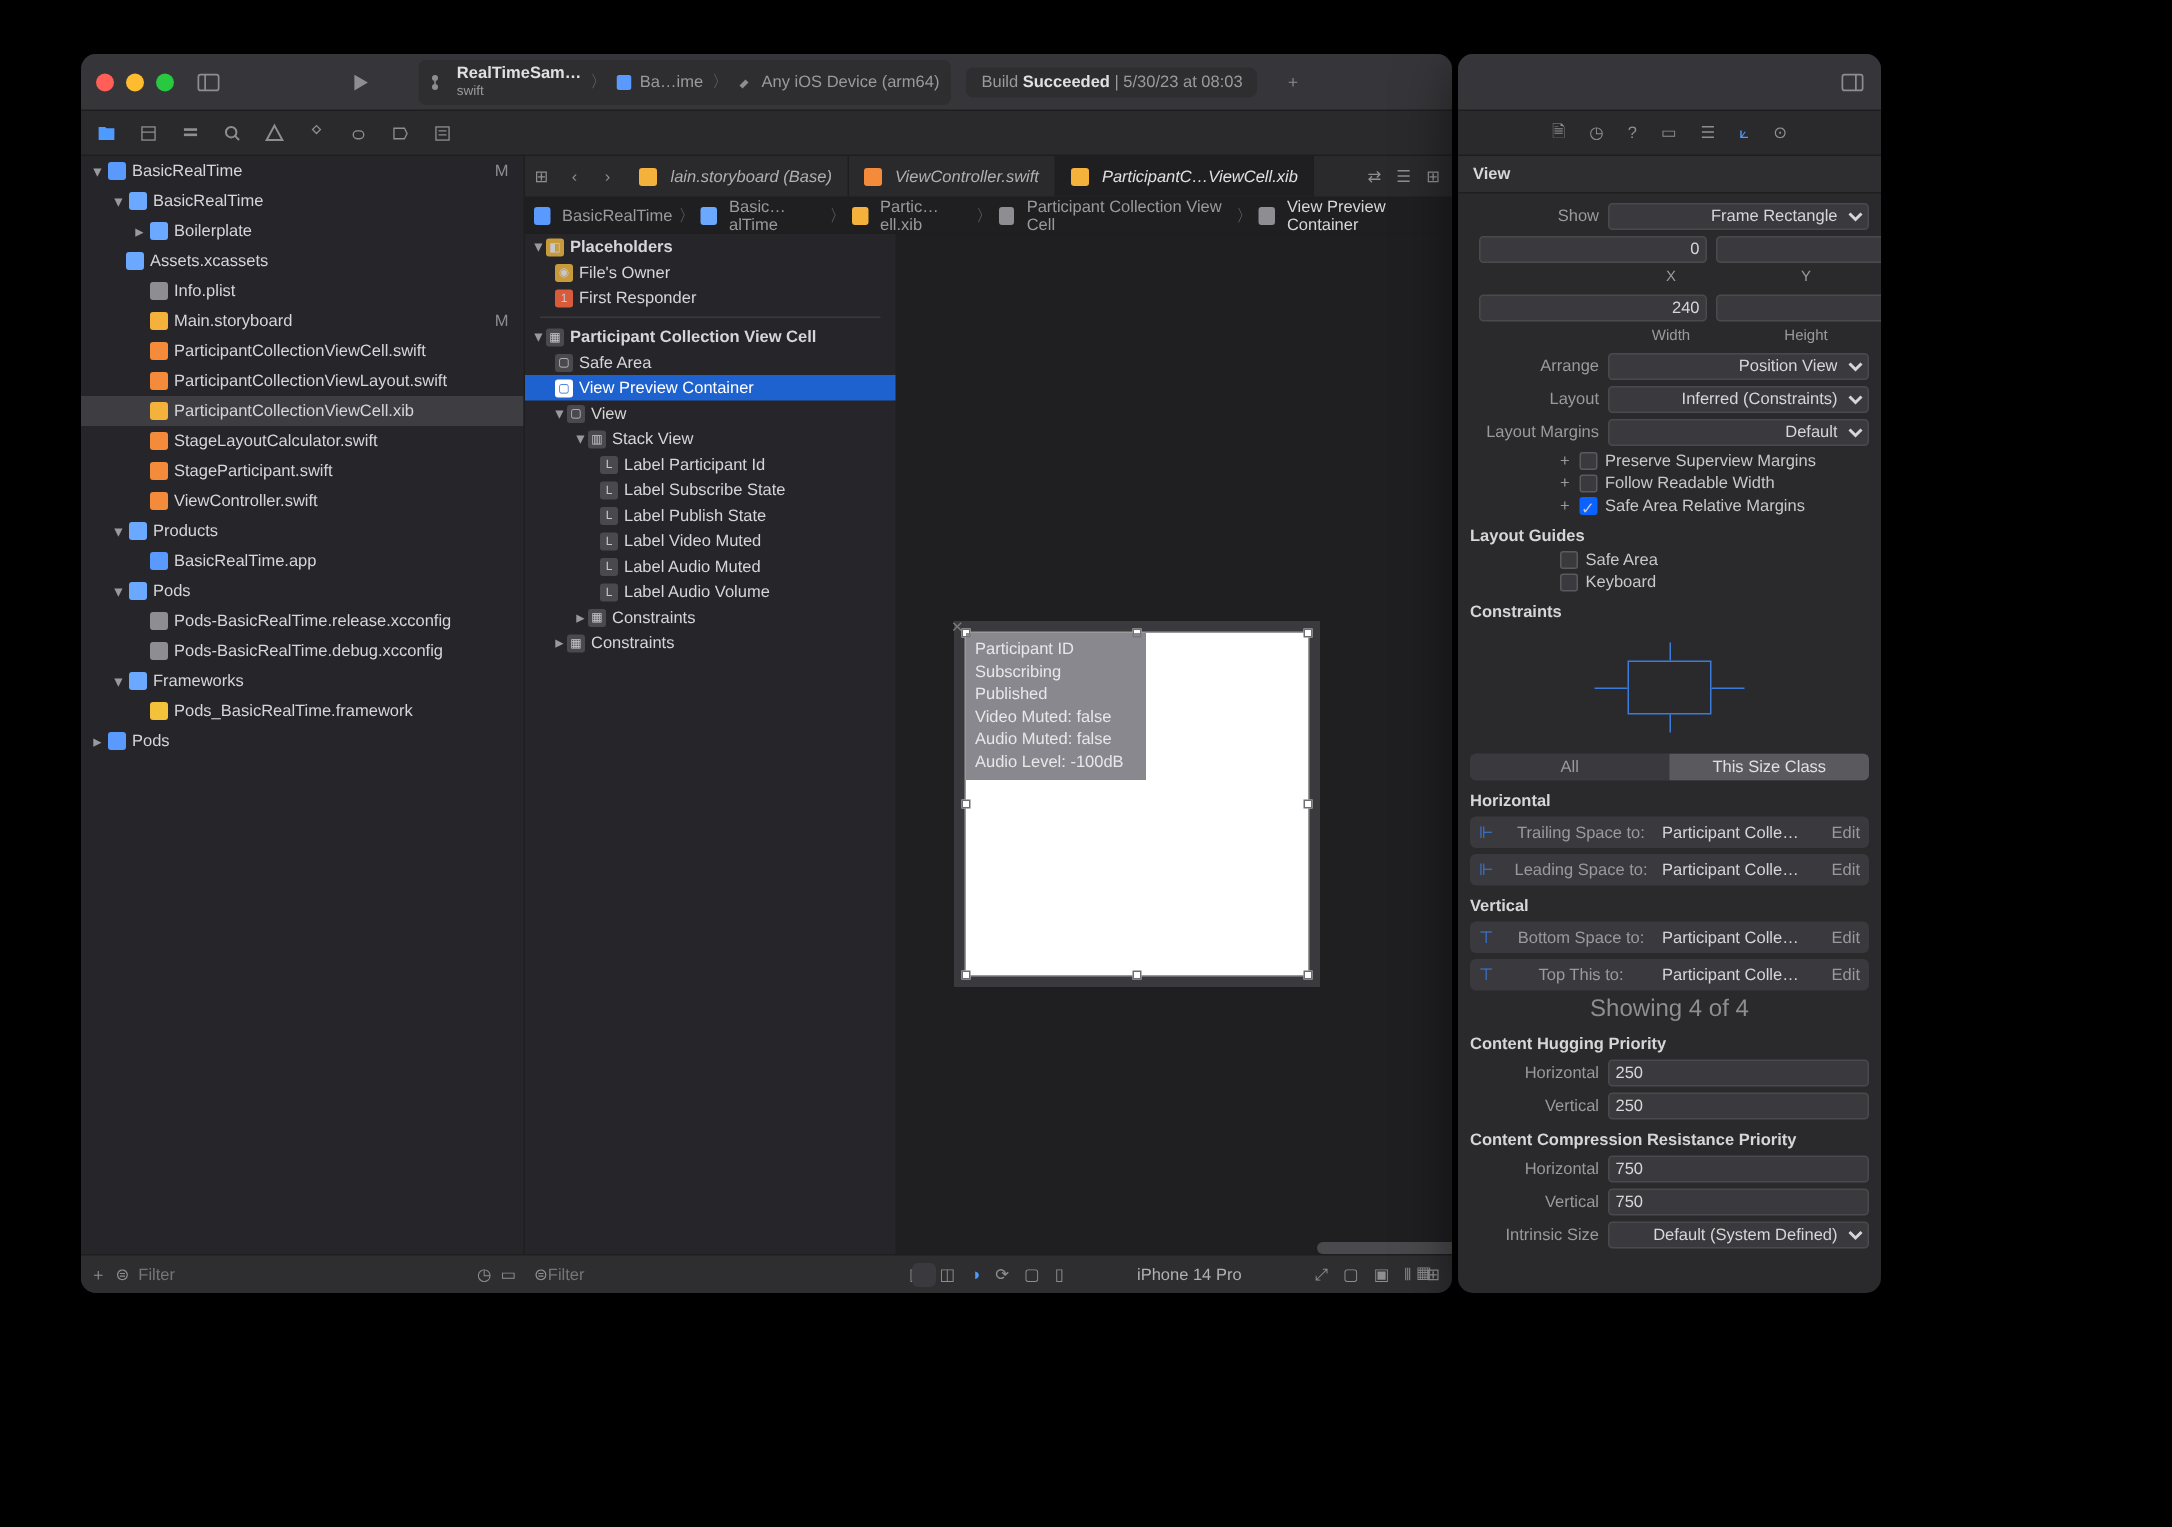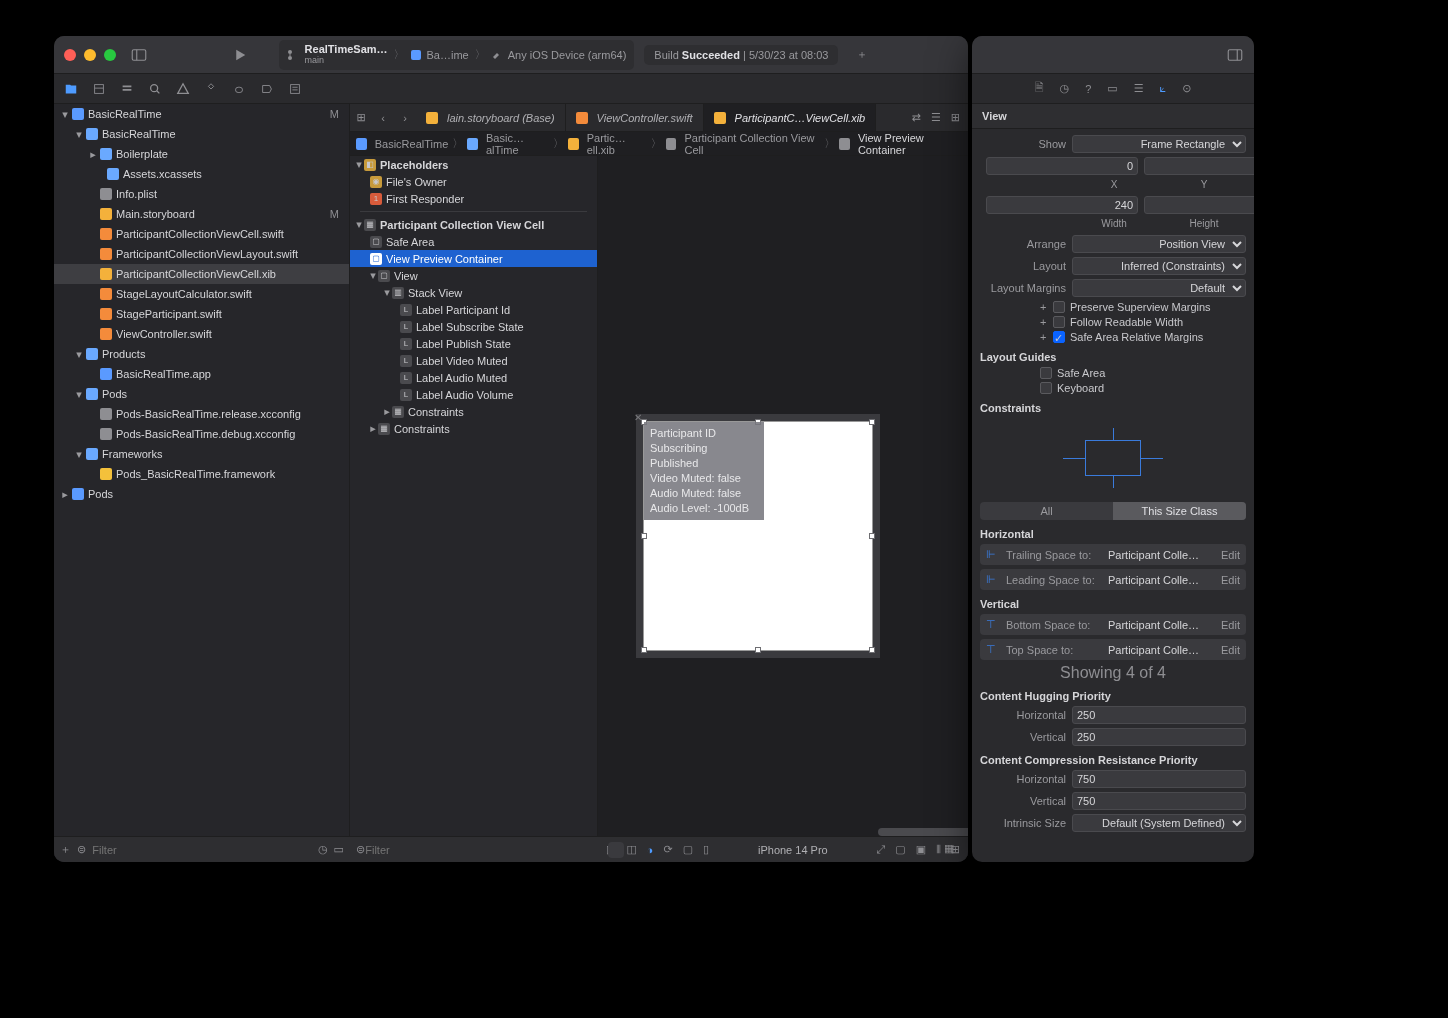--- a/index.html
+++ b/index.html
@@ -69,21 +69,21 @@
   .checkbox .box.ck{background:#0a63ff;border-color:#0a63ff;}
   .sub-hdr{color:#d6d6d9;font-weight:600;margin:8px 0 4px;}
   .constraint-diagram{height:80px;display:flex;align-items:center;justify-content:center;margin:4px 0;}
   .cd-box{width:56px;height:36px;border:1px solid #3a7bdc;position:relative;}
   .cd-line{position:absolute;background:#3a7bdc;}
   .seg{display:flex;background:#3a3a3e;border-radius:4px;overflow:hidden;margin:4px 0;height:18px;}
   .seg div{flex:1;text-align:center;line-height:18px;color:#9a9a9e;}
   .seg div.on{background:#5a5a5e;color:#e0e0e4;}
   .constraint-item{display:flex;align-items:center;background:#3a3a3e;border-radius:4px;padding:4px 6px;margin-bottom:4px;gap:6px;}
   .constraint-item .ci-ic{width:14px;color:#3a7bdc;}
-  .constraint-item .ci-lab{color:#9a9a9e;text-align:left;flex:0 0 96px;}
+  .constraint-item .ci-lab{color:#9a9a9e;text-align:center;flex:0 0 96px;}
   .constraint-item .ci-val{flex:1;color:#d6d6d9;overflow:hidden;text-overflow:ellipsis;white-space:nowrap;}
   .constraint-item .ci-edit{color:#9a9a9e;}
   .showing{text-align:center;color:#8e8e92;font-size:16px;margin:4px 0 8px;}
   .pill{position:absolute;bottom:4px;left:10px;width:16px;height:16px;border-radius:4px;background:#3a3a3e;}
   .minimap{position:absolute;bottom:4px;right:8px;width:16px;height:16px;color:#8e8e92;}
   .plus{color:#8e8e92;}
 
   
   svg { display:block; }
   .lbl{ display:inline-block;width:12px;height:12px;background:#4a4a4e;border-radius:2px;text-align:center;line-height:12px;font-size:8px;color:#c8c8cc;margin-right:4px;}
@@ -107,21 +107,21 @@
           <path d="M7 5v14l12-7z" fill="currentColor"></path>
         </svg>
       <div class="scheme">
         <svg width="12" height="12">
             <circle cx="3" cy="3" r="2" fill="#8e8e92"></circle>
             <circle cx="3" cy="9" r="2" fill="#8e8e92"></circle>
             <path d="M3 5v2" stroke="#8e8e92"></path>
           </svg>
         <div style="line-height:11px">
           <div style="color:#e0e0e4;font-weight:600">RealTimeSam…</div>
-          <div style="font-size:9px">main</div>
+          <div style="font-size:9px">swift</div>
         </div>
         <span class="sep">〉</span>
         <svg width="10" height="10">
             <rect width="10" height="10" rx="2" fill="#5a9aff"></rect>
           </svg>
         <span>Ba…ime</span>
         <span class="sep">〉</span>
         <svg width="10" height="10">
             <path d="M1 7l4-4 2 2-4 4z" fill="#8e8e92"></path>
           </svg>
@@ -180,21 +180,21 @@
         <div class="nav-row" style="padding-left: 20px;">
           <span class="disc">▾</span>
           <span class="lbl" style="background:#6aa9ff"></span>
           <span>BasicRealTime</span>
         </div>
         <div class="nav-row" style="padding-left: 34px;">
           <span class="disc">▸</span>
           <span class="lbl" style="background:#6aa9ff"></span>
           <span>Boilerplate</span>
         </div>
-        <div class="nav-row" style="padding-left: 41px;">
+        <div class="nav-row" style="padding-left: 18px;">
           <span class="disc"></span>
           <span class="lbl" style="background:#6aa9ff"></span>
           <span>Assets.xcassets</span>
         </div>
         <div class="nav-row" style="padding-left: 34px;">
           <span class="disc"></span>
           <span class="lbl" style="background:#8e8e92"></span>
           <span>Info.plist</span>
         </div>
         <div class="nav-row" style="padding-left: 34px;">
@@ -534,21 +534,21 @@
     <div class="sub-hdr">Vertical</div>
     <div id="constraints-v">
         <div class="constraint-item">
           <span class="ci-ic">⊤</span>
           <span class="ci-lab">Bottom Space to:</span>
           <span class="ci-val">Participant Colle…</span>
           <span class="ci-edit">Edit</span>
         </div>
         <div class="constraint-item">
           <span class="ci-ic">⊤</span>
-          <span class="ci-lab">Top Space to:</span>
+          <span class="ci-lab">Top This to:</span>
           <span class="ci-val">Participant Colle…</span>
           <span class="ci-edit">Edit</span>
         </div>
       </div>
     <div class="showing">Showing 4 of 4</div>
     <div class="sub-hdr">Content Hugging Priority</div>
     <div class="form-row">
         <span class="lab">Horizontal</span>
         <input class="ctl" style="text-align: left;" value="250">
       </div>

